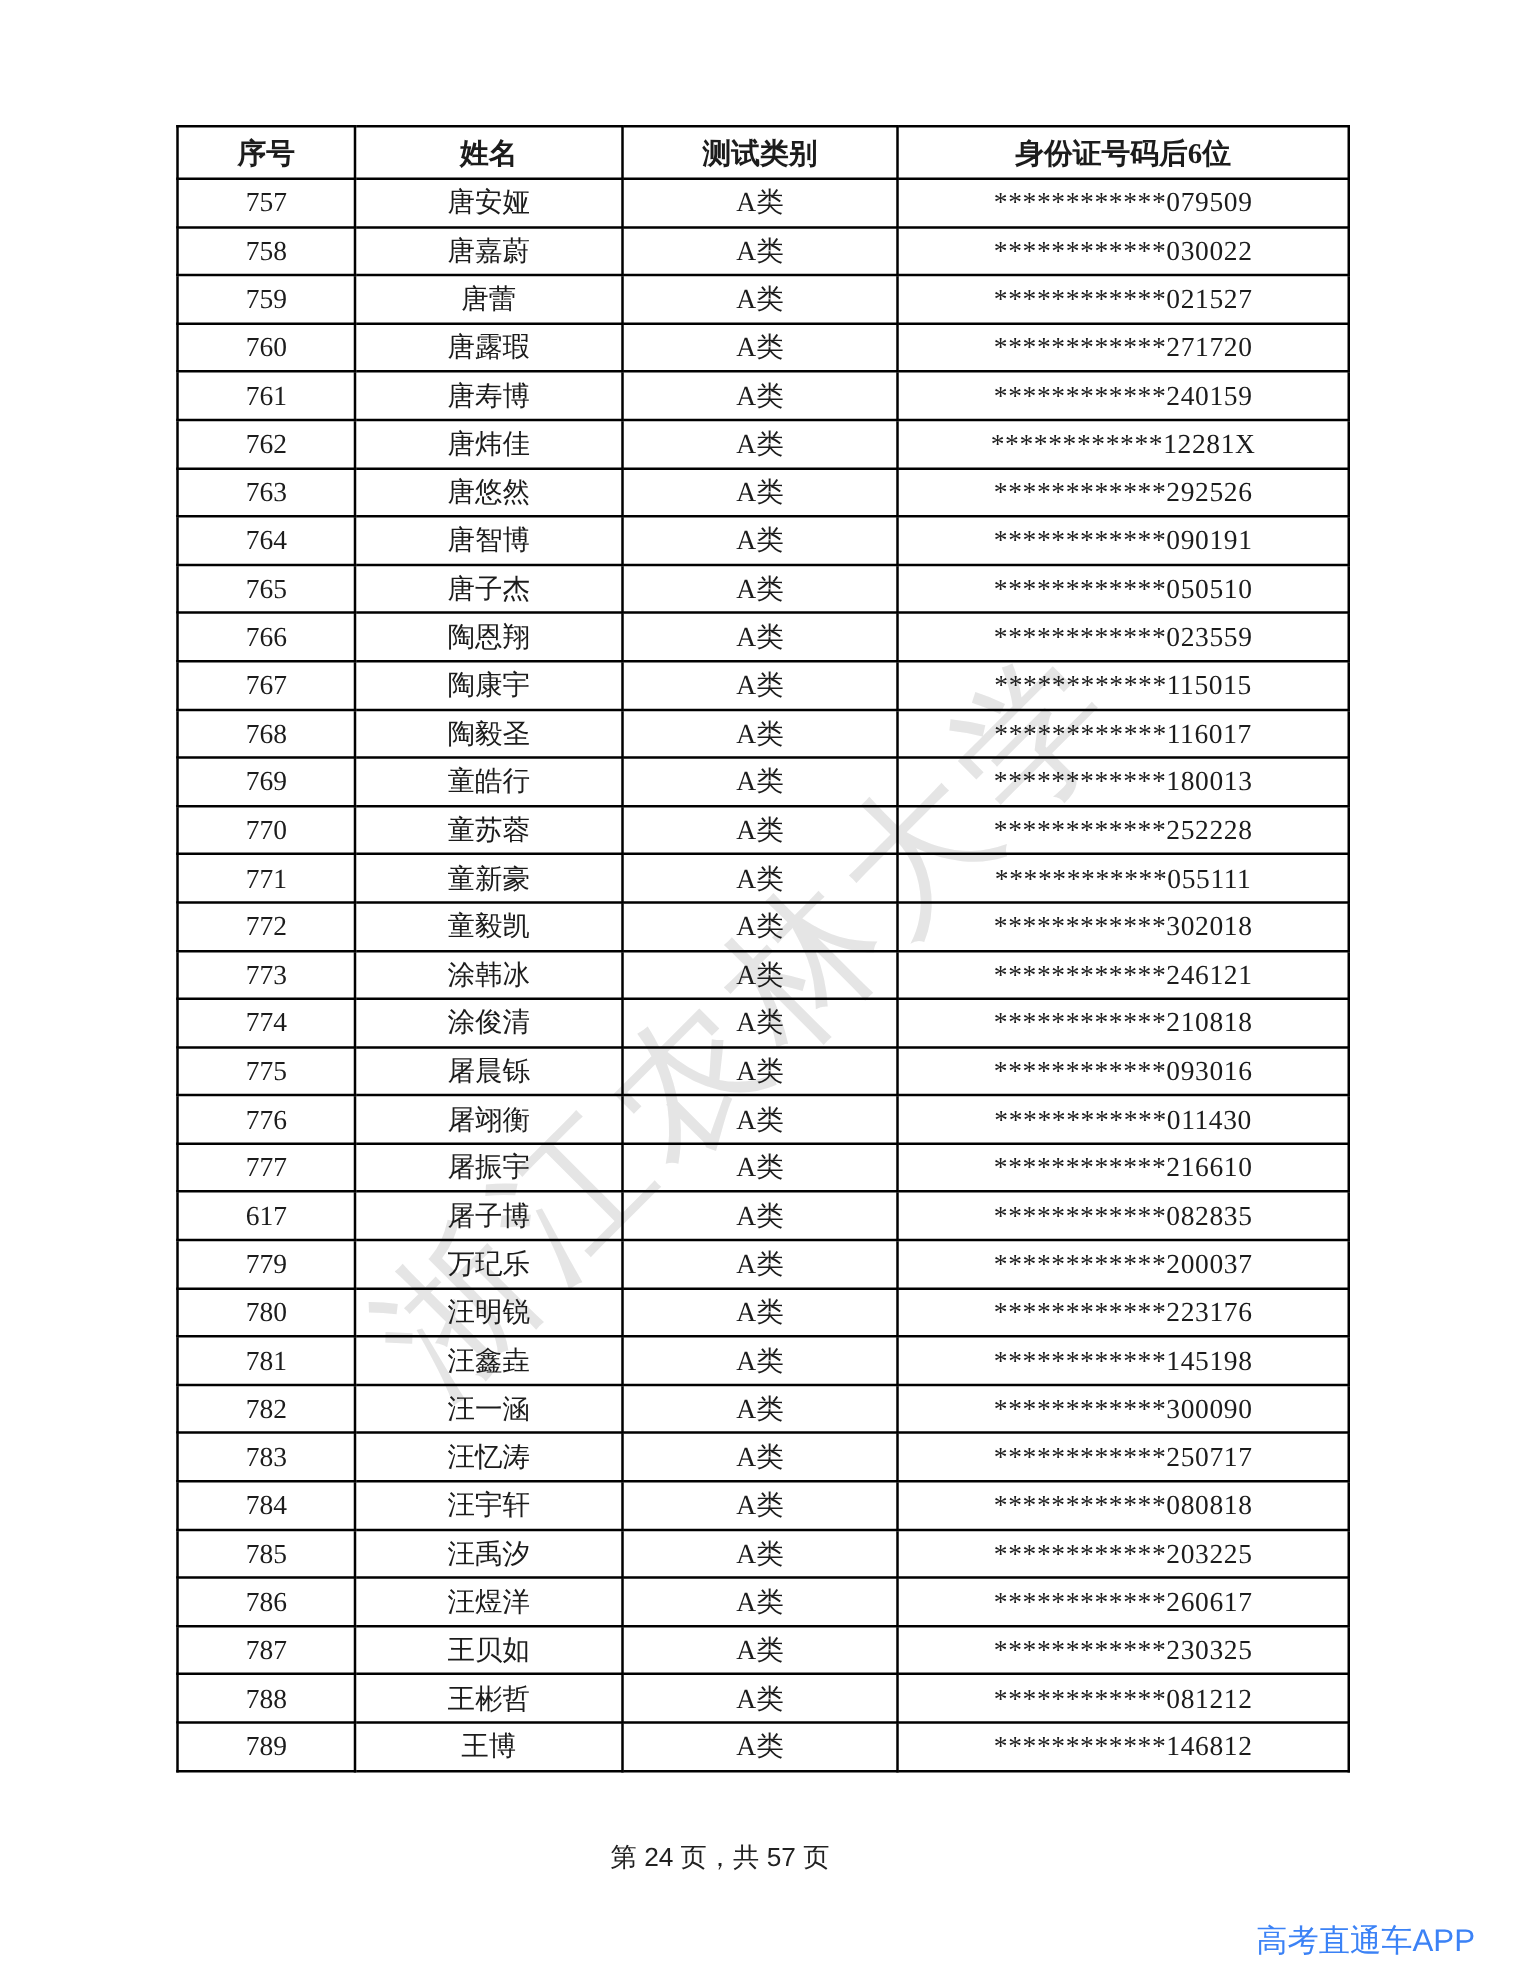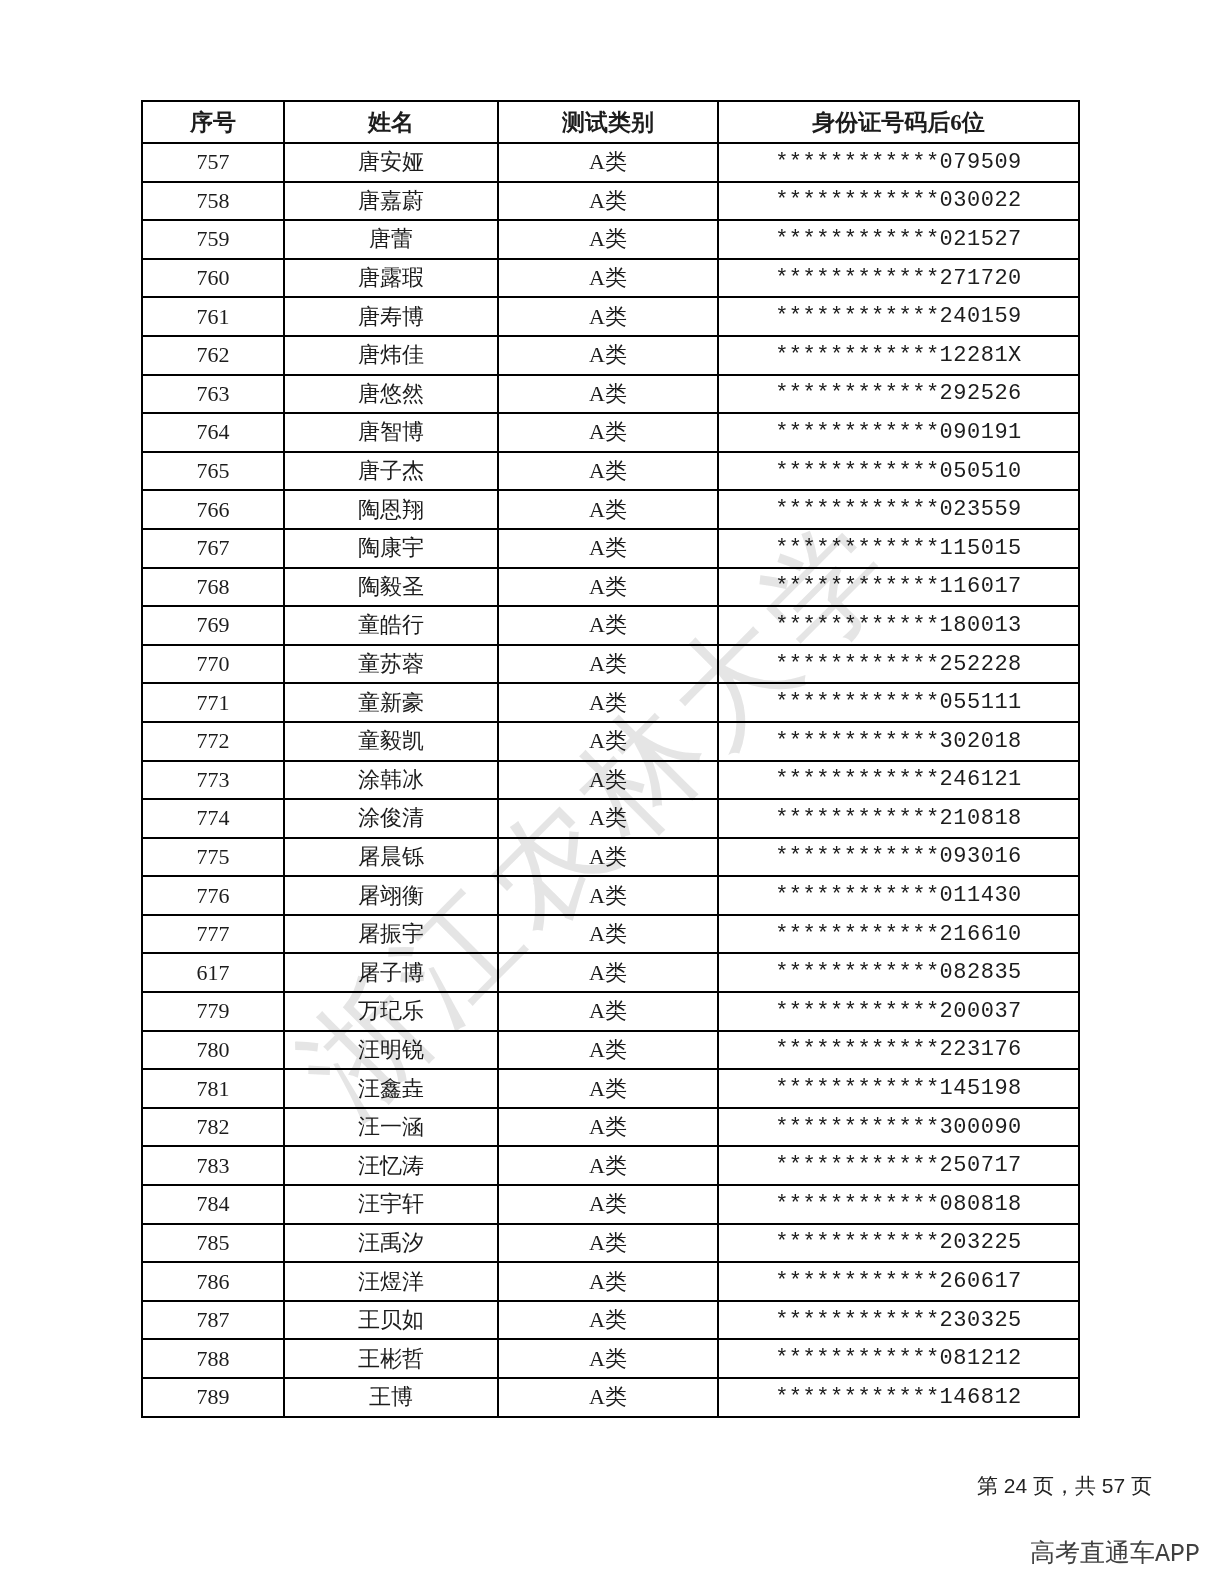--- a/index.html
+++ b/index.html
@@ -60,40 +60,39 @@
     font-weight: bold;
     margin-left: 28px;
   }
   table.roster td {
     height: 36.6px;
     font-size: 22px;
     font-weight: normal;
   }
   td[data-name="cell-id_masked"] {
     letter-spacing: 0.5px;
-    font-family: Liberation Mono, monospace;
   }
   .footer-page {
     position: absolute;
     left: 0;
     top: 1472px;
     width: 1152px;
-    text-align: right;
+    text-align: center;
     font-size: 21px;
     color: #222222;
     font-family: "Liberation Sans", "DejaVu Sans", sans-serif;
     z-index: 2;
   }
   .footer-app {
     position: absolute;
-    right: 24px;
+    right: 44px;
     top: 1536px;
     font-size: 25px;
-    color: #404040;
-    font-family: Liberation Mono, monospace;
+    color: #3b82f6;
+    font-family: Liberation Sans, sans-serif;
     z-index: 2;
   }
 </style>
 </head>
 <body>
 
 <div class="page" data-name="document-page">
 
   <div class="watermark-diagonal" data-name="university-watermark">浙江农林大学</div>
 

